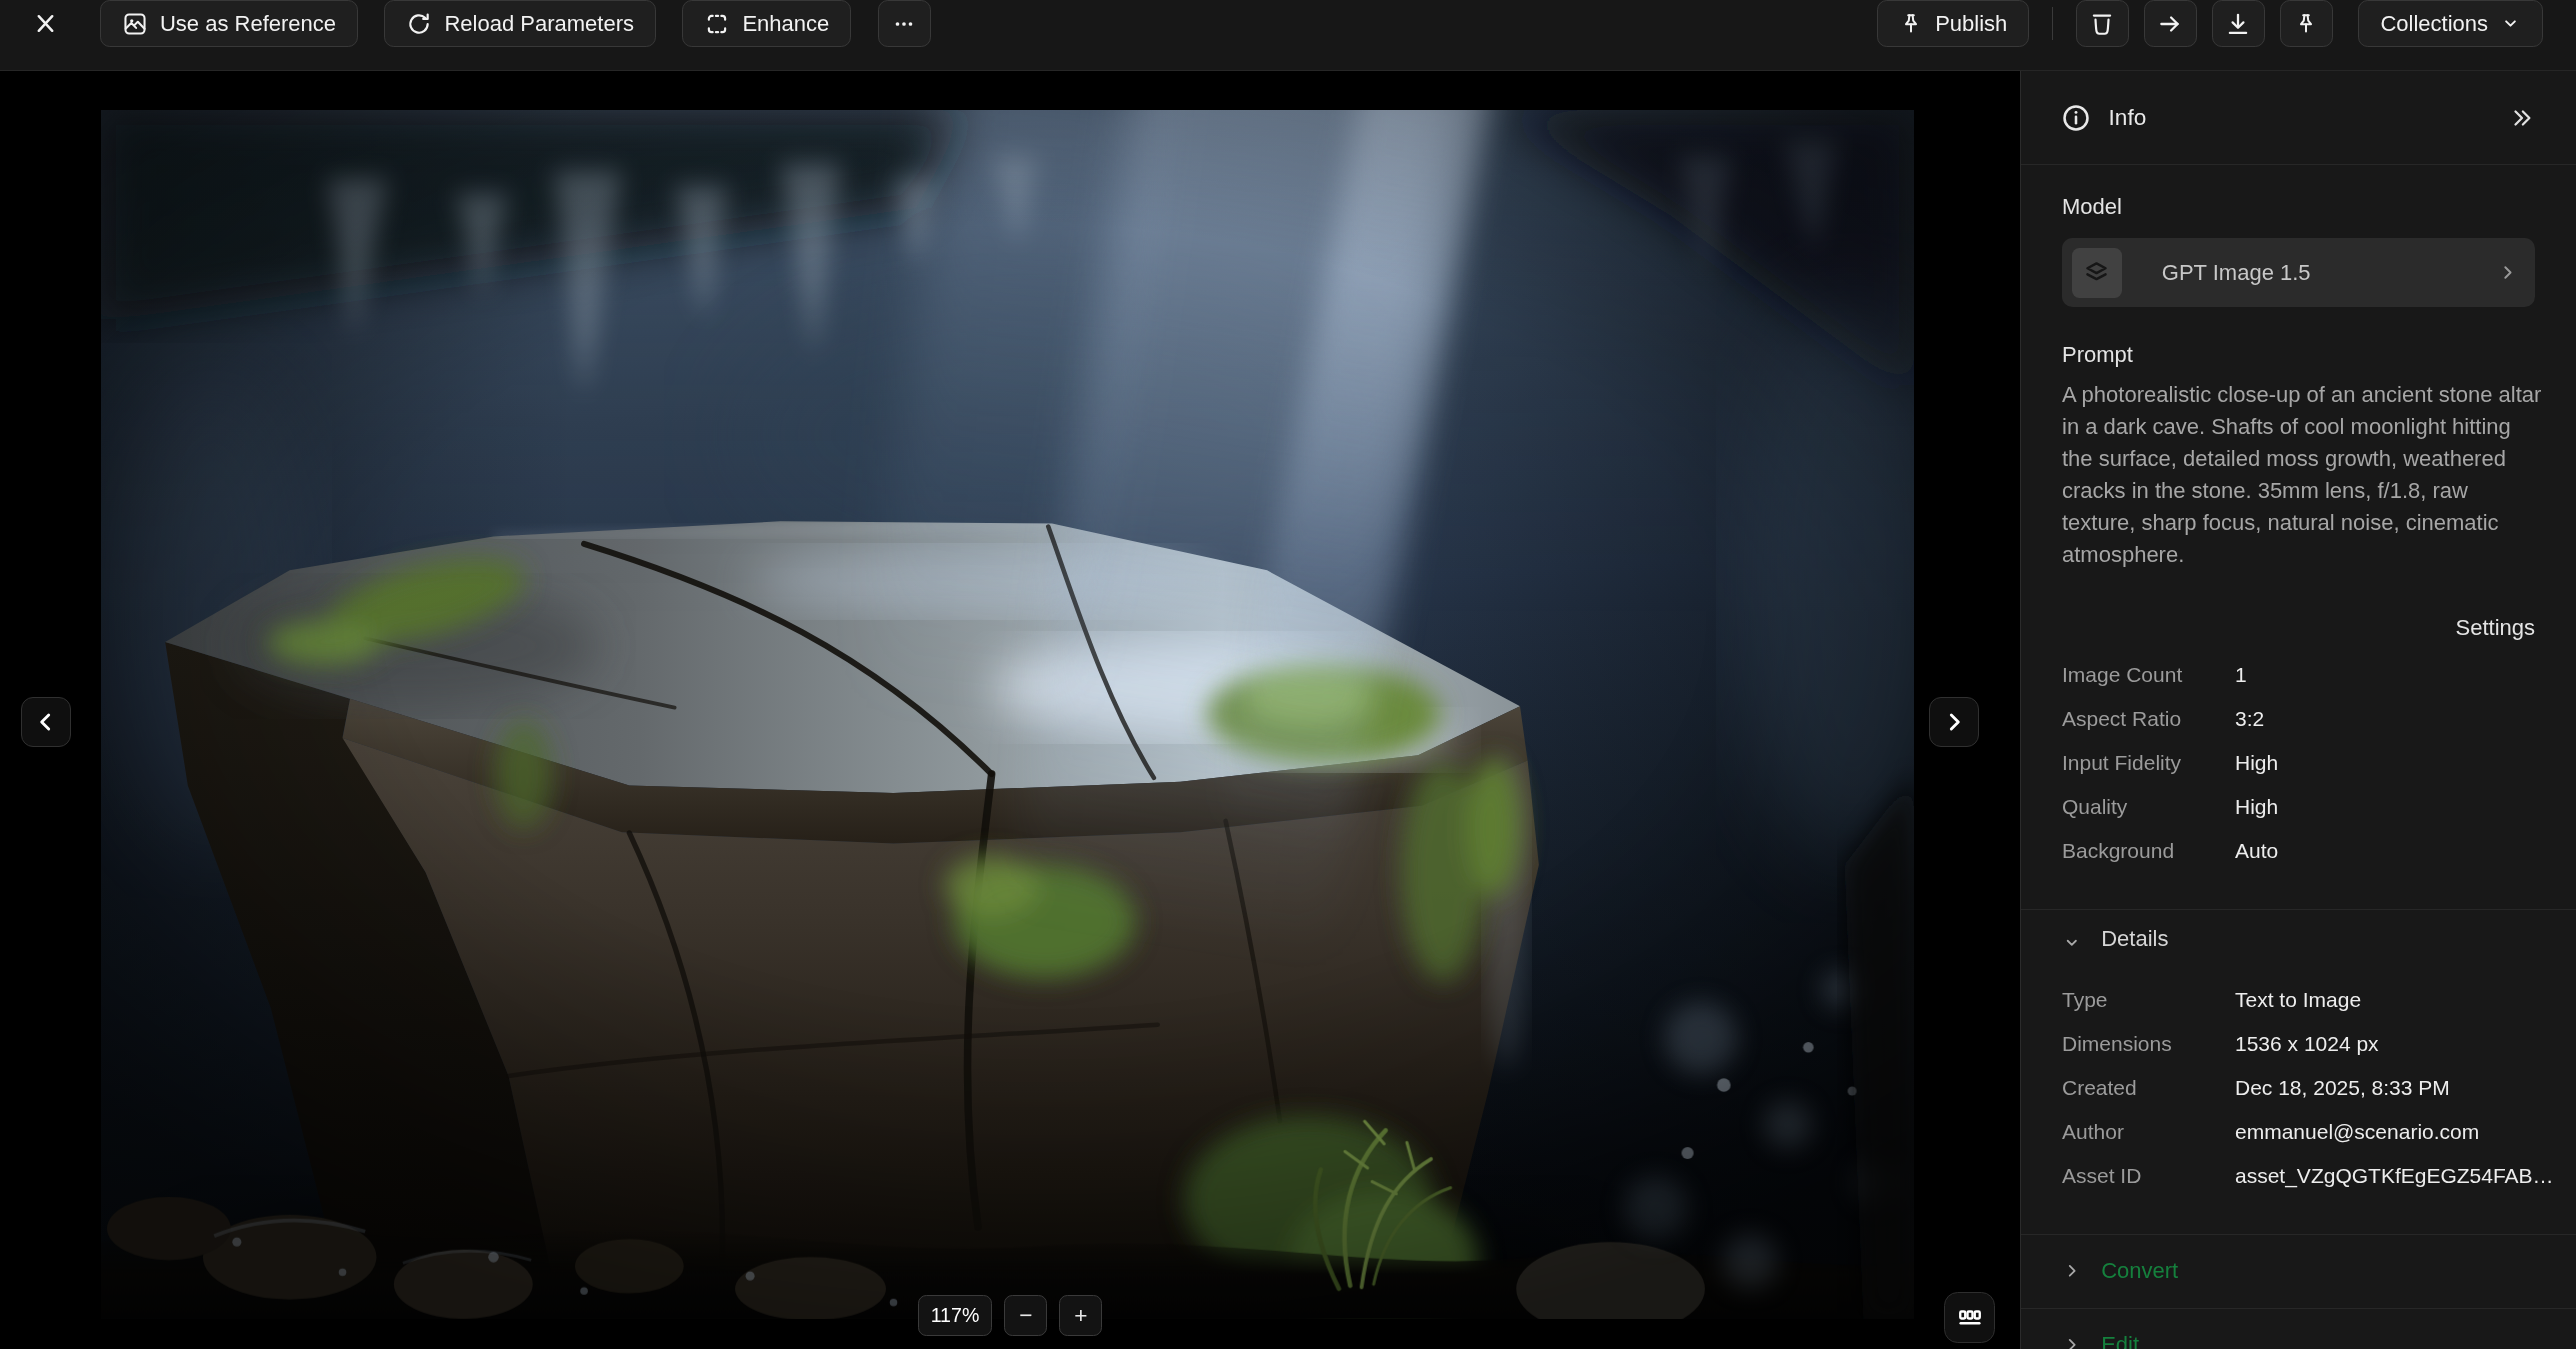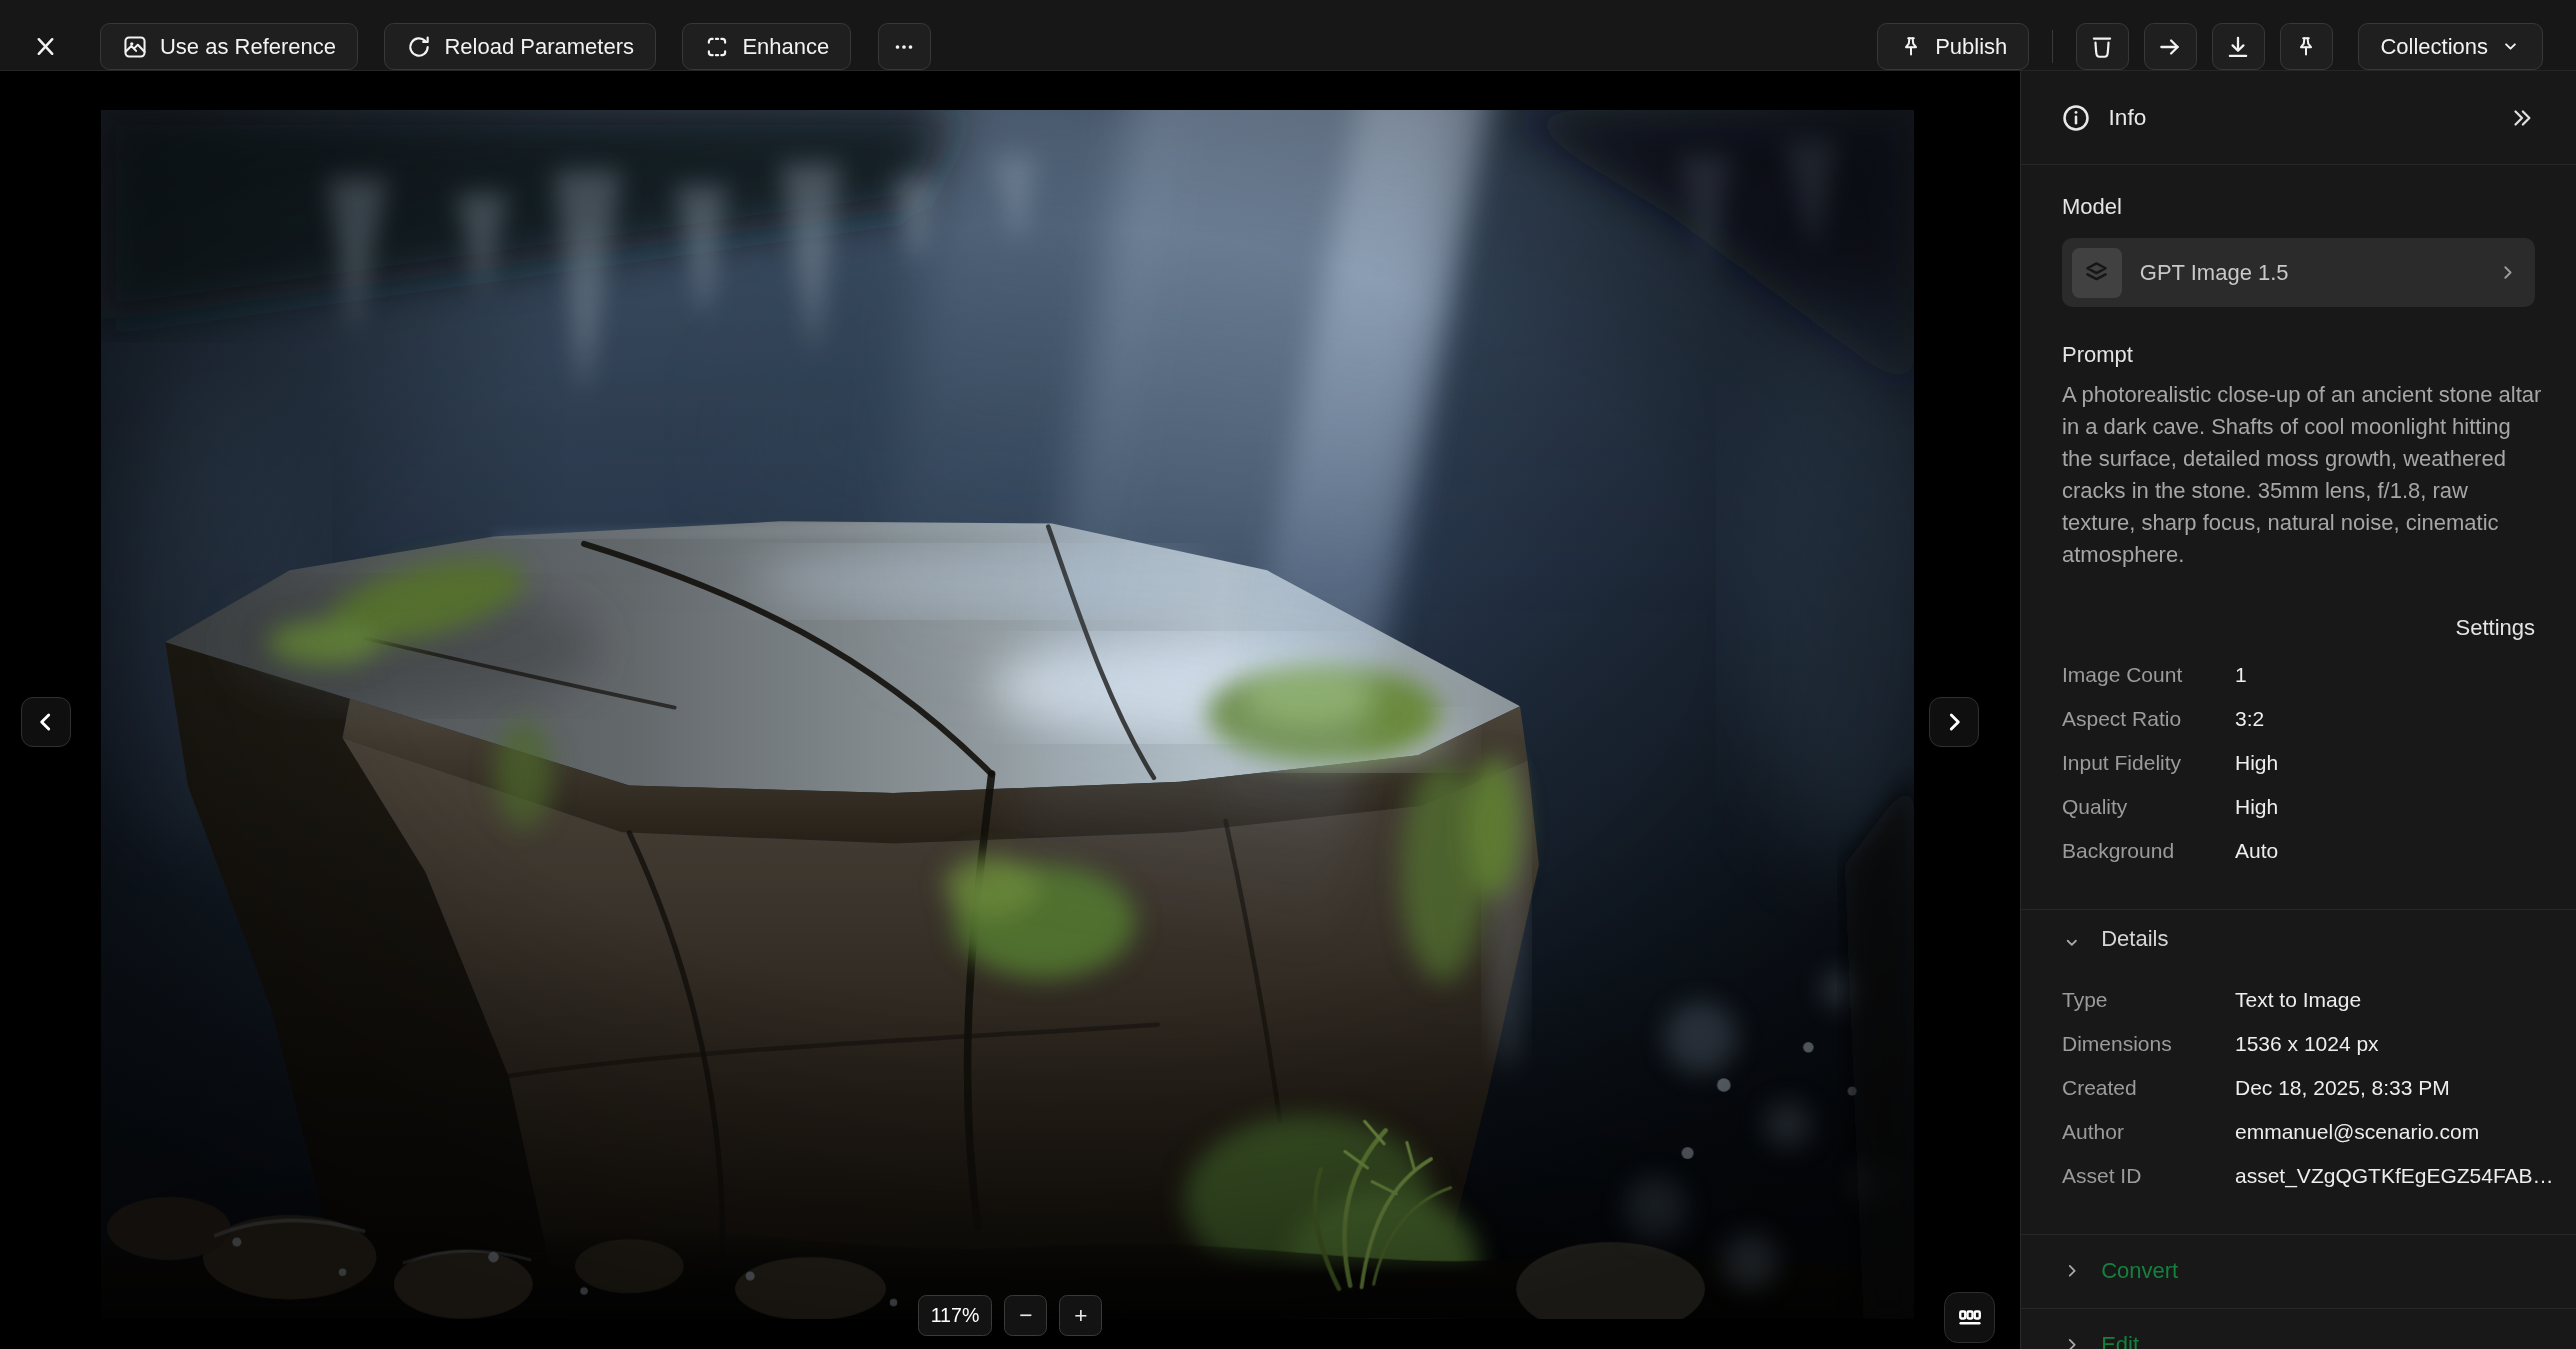--- a/index.html
+++ b/index.html
@@ -11,21 +11,21 @@
     -webkit-font-smoothing:antialiased;
     user-select:none;
     position:relative;
   }
   svg { display:block; }
 
   
   .toolbar {
     position:absolute; top:0; left:0; width:2576px; height:71px;
     background:#171717; border-bottom:0.8px solid #262626;
-    display:flex; align-items:flex-end; justify-content:space-between;
+    display:flex; align-items:flex-start; justify-content:space-between;
     padding:0 33px 0 27px; z-index:30;
   }
   .tb-group { display:flex; align-items:center; gap:26.4px; }
   .tb-btn {
     display:flex; align-items:center; gap:12px;
     height:47px; padding:0 21px;
     background:#1f1f1f; border:1.5px solid #383838; border-radius:9.8px;
     color:#f2f2f2; font-size:22px; cursor:pointer; white-space:nowrap;
   }
   .tb-btn.square { width:53px; padding:0; justify-content:center; }
@@ -111,21 +111,21 @@
   .sb-header .hdr-label { font-size:22.6px; margin-left:16.6px; }
   .collapse-btn {
     margin-left:auto; width:36px; height:36px; background:none; border:none; color:#e0e0e0;
     display:flex; align-items:center; justify-content:center; cursor:pointer;
   }
   .sb-content { padding:0 41px; }
   .sec-label { font-size:22px; color:#e4e4e4; font-weight:500; }
   .model-label { margin-top:29px; }
   .model-card {
     margin-top:18px; height:69px; background:#2b2b2b; border-radius:10.6px;
-    display:flex; align-items:center; padding:0 16.6px 0 9.8px; cursor:pointer;
+    display:flex; align-items:center; padding:0 16.6px 0 9.8px; cursor:pointer;gap:22px;
   }
   .model-icon-box {
     width:50px; height:50px; background:#414141; border-radius:7.5px;
     display:flex; align-items:center; justify-content:center; color:#161616;
   }
   .model-name { font-size:22px; color:#c8c8c8; margin-left:18px; }
   .model-chevron { margin-left:auto; color:#9a9a9a; }
   .prompt-label { margin-top:35px; }
   .prompt-text {
     margin-top:10.6px; font-size:22px; line-height:32px; color:#a6a6a6; width:480px;

